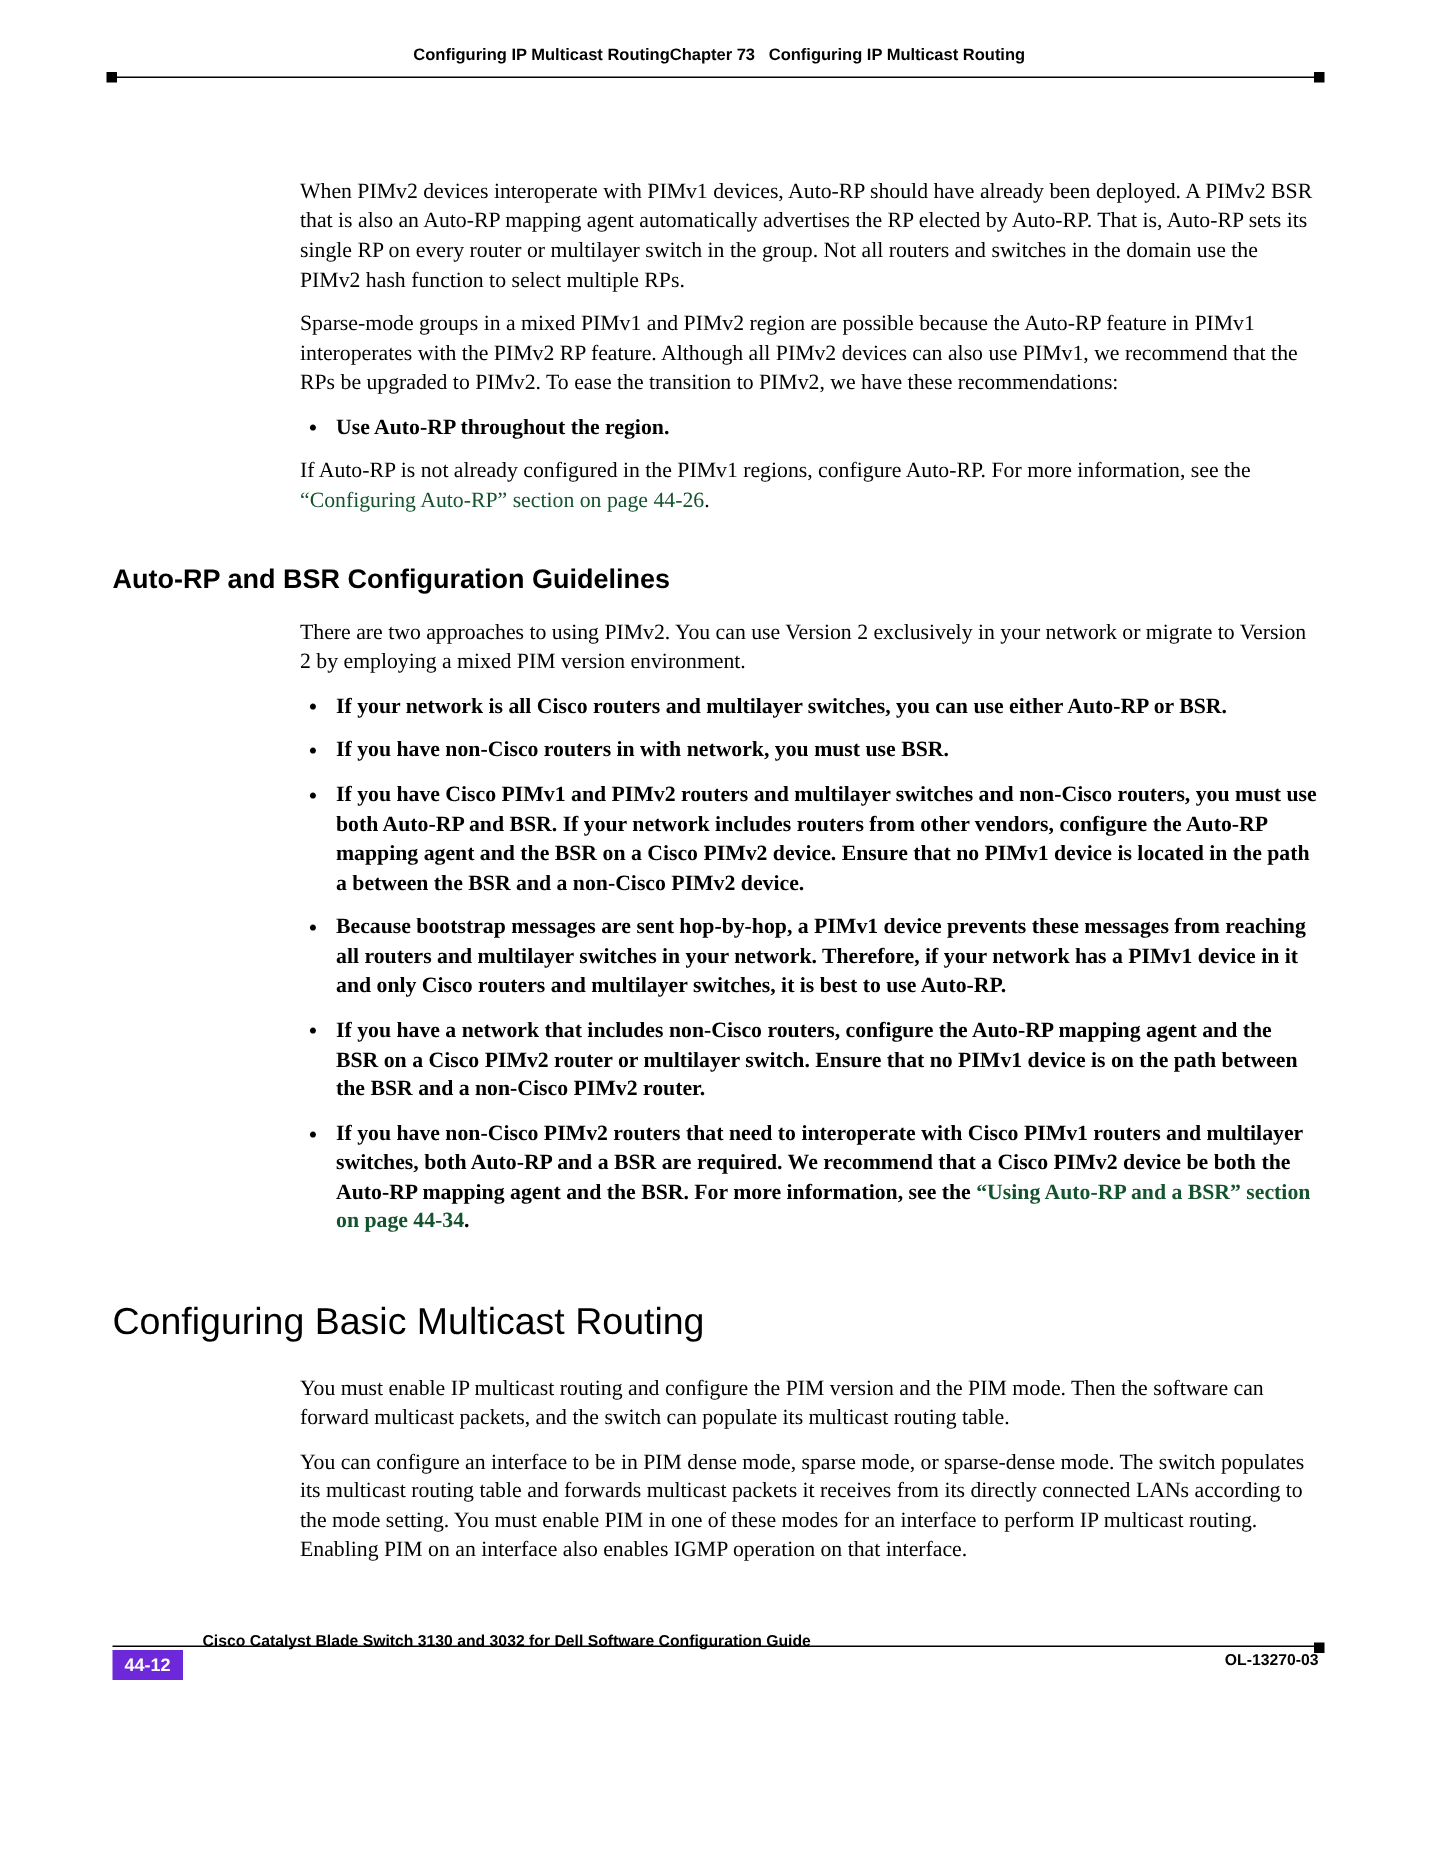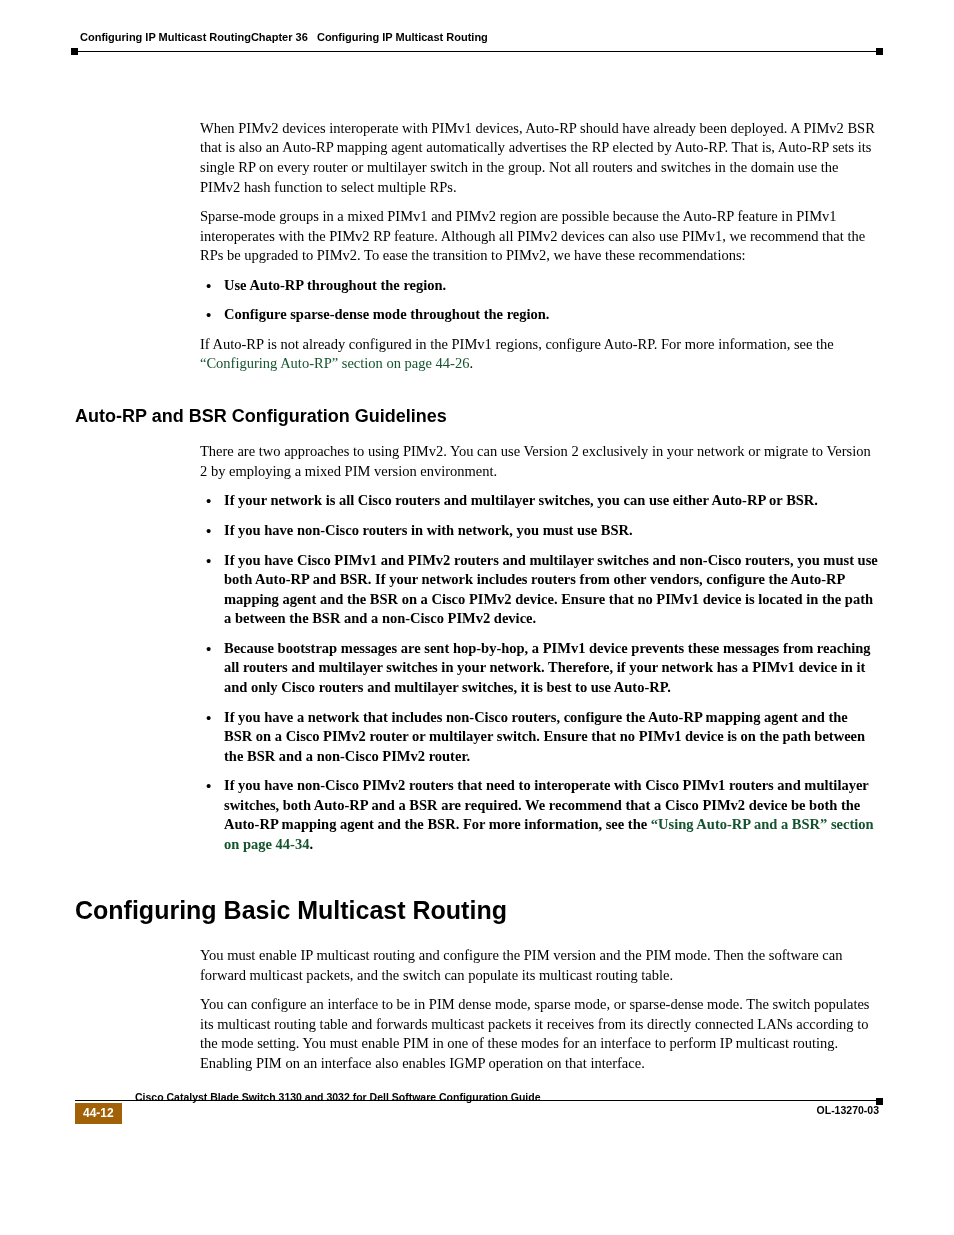--- a/index.html
+++ b/index.html
@@ -13,21 +13,21 @@
     width: 954px;
   }
   .page {
     padding: 30px 75px 60px 75px;
     position: relative;
     min-height: 1140px;
     box-sizing: border-box;
   }
   .top-header {
     display: flex;
-    justify-content: flex-start;
+    justify-content: center;
     align-items: flex-end;
     font-family: Arial, Helvetica, sans-serif;
     font-size: 11px;
     font-weight: bold;
     margin-bottom: 6px;
   }
   .header-left { padding-left: 5px; }
   .header-right { text-align: right; }
   .header-rule-row { position: relative; height: 8px; margin-bottom: 60px; }
   .header-rule { border-top: 1.5px solid #000; width: 100%; }
@@ -41,21 +41,21 @@
   ul.bullets > li::before { content: "•"; position: absolute; left: 6px; top: 0; font-size: 15px; }
   .link { color: #14532d; }
   h3.section-h3 {
     font-family: Arial, Helvetica, sans-serif;
     font-weight: bold;
     font-size: 18px;
     margin: 30px 0 14px 0;
   }
   h2.section-h2 {
     font-family: Arial, Helvetica, sans-serif;
-    font-weight: bold;
+    font-weight: normal;
     font-size: 25px;
     margin: 40px 0 18px 0;
   }
   .footer {
     position: absolute;
     bottom: 20px;
     left: 75px;
     right: 75px;
   }
   .footer-title-row { position: relative; height: 14px; }
@@ -69,21 +69,21 @@
   }
   .footer-rule { border-top: 1.5px solid #000; margin-top: 2px; position: relative; }
   .footer-sq { width: 7px; height: 7px; background: #000; position: absolute; top: -3px; right: -4px; }
   .footer-bottom-row {
     display: flex;
     justify-content: space-between;
     align-items: flex-start;
     margin-top: 2px;
   }
   .page-num-box {
-    background: #a16207;
+    background: #6d28d9;
     color: #fff;
     font-family: Arial, Helvetica, sans-serif;
     font-weight: bold;
     font-size: 12px;
     padding: 2px 8px;
     display: inline-block;
   }
   .doc-num {
     font-family: Arial, Helvetica, sans-serif;
     font-size: 10.5px;
@@ -91,35 +91,34 @@
   }
 </style>
 </head>
 <body>
 
 <div class="page">
 
   <div class="top-header">
     <div class="header-left">Configuring IP Multicast Routing</div>
     <div class="header-right">
-      <span>Chapter 36</span>&nbsp;&nbsp;&nbsp;<span>Configuring IP Multicast Routing</span>
+      <span>Chapter 73</span>&nbsp;&nbsp;&nbsp;<span>Configuring IP Multicast Routing</span>
     </div>
   </div>
   <div class="header-rule-row">
     <div class="header-rule"></div>
     <div class="sq sq-left"></div>
     <div class="sq sq-right"></div>
   </div>
 
   <div class="body-text">
     <p>When PIMv2 devices interoperate with PIMv1 devices, Auto-RP should have already been deployed. A PIMv2 BSR that is also an Auto-RP mapping agent automatically advertises the RP elected by Auto-RP. That is, Auto-RP sets its single RP on every router or multilayer switch in the group. Not all routers and switches in the domain use the PIMv2 hash function to select multiple RPs.</p>
     <p>Sparse-mode groups in a mixed PIMv1 and PIMv2 region are possible because the Auto-RP feature in PIMv1 interoperates with the PIMv2 RP feature. Although all PIMv2 devices can also use PIMv1, we recommend that the RPs be upgraded to PIMv2. To ease the transition to PIMv2, we have these recommendations:</p>
     <ul class="bullets">
       <li>Use Auto-RP throughout the region.</li>
-      <li>Configure sparse-dense mode throughout the region.</li>
     </ul>
     <p>
       <span>If Auto-RP is not already configured in the PIMv1 regions, configure Auto-RP. For more information, see the </span><span class="link">“Configuring Auto-RP” section on page 44-26</span><span>.</span>
     </p>
   </div>
 
   <h3 class="section-h3">Auto-RP and BSR Configuration Guidelines</h3>
 
   <div class="body-text">
     <p>There are two approaches to using PIMv2. You can use Version 2 exclusively in your network or migrate to Version 2 by employing a mixed PIM version environment.</p>

